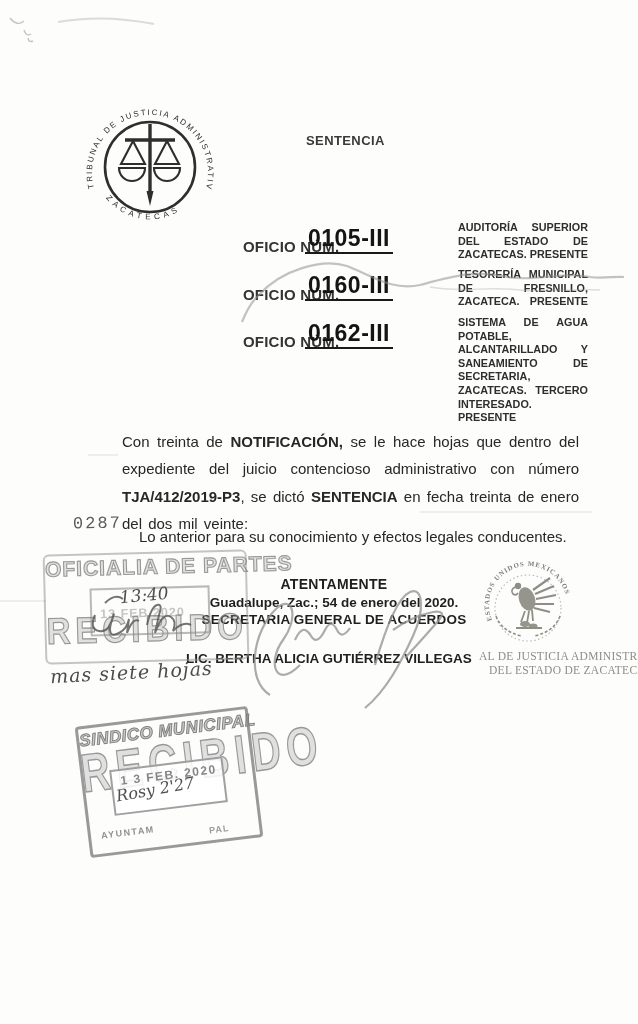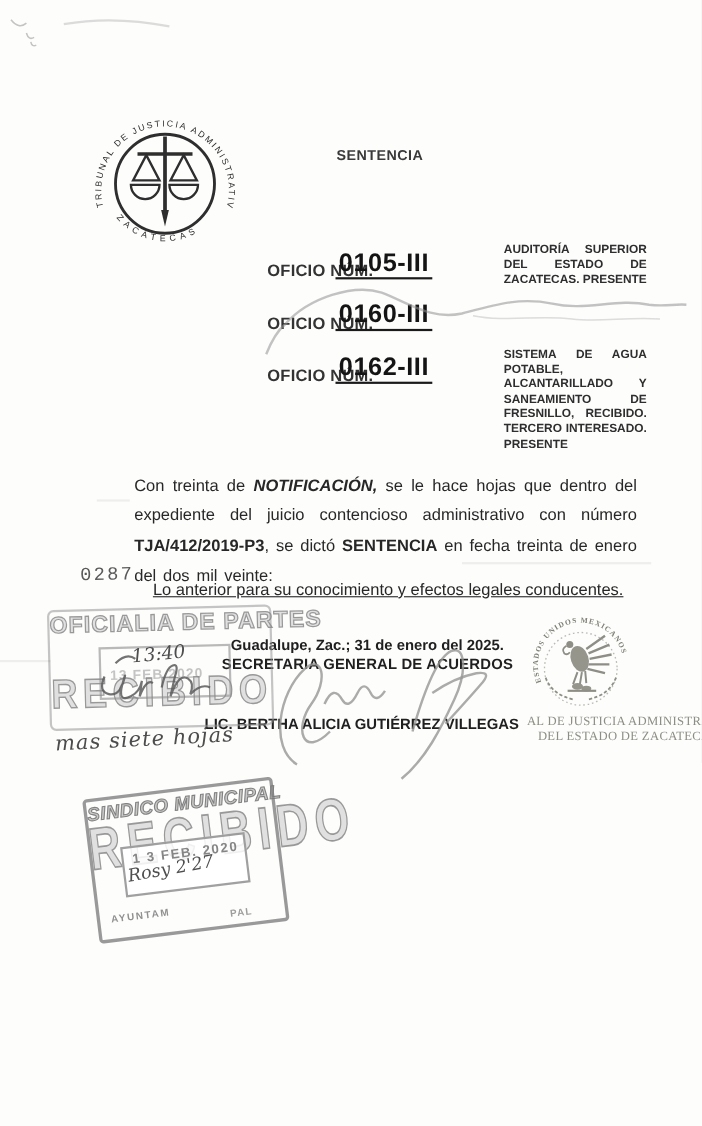--- a/index.html
+++ b/index.html
@@ -13,23 +13,23 @@
   .expediente{left:306px;top:98px;font-size:15px;}
   .expediente b{font-weight:700;}
   .sentencia{left:306px;top:133px;font-size:13px;font-weight:600;letter-spacing:.4px;color:#3a3a3a;}
   
   .oficio-label{font-size:15px;font-weight:600;letter-spacing:.2px;color:#333;}
   .oficio-number{font-size:23px;font-weight:700;color:#141414;border-bottom:2.5px solid #1a1a1a;padding:0 3px 1px 3px;letter-spacing:.5px;}
   .oficio-recipient{width:130px;font-size:10.8px;font-weight:700;line-height:13.6px;text-align:justify;color:#2e2e2e;margin-left:34px;}
   .oficio-recipient::after{content:"";display:inline-block;width:100%;}
   
   .body-par{left:122px;top:428px;width:457px;font-size:15px;line-height:27.4px;text-align:justify;word-spacing:2px;color:#272727;}
-  .bi{font-weight:700;font-style:italic;}
+  .bi{font-weight:700;}
   .bb{font-weight:700;}
-  .legal-note{left:139px;top:528px;font-size:15px;color:#272727;text-decoration:underline;}
+  .legal-note{left:139px;top:528px;font-size:15px;color:#272727;}
   .folio{left:73px;top:514px;font-family:"Liberation Mono",monospace;font-size:17px;letter-spacing:2px;color:#5a5a5a;transform:rotate(-1deg);}
   
   .closing{left:178px;top:576px;width:312px;text-align:center;font-weight:700;color:#1f1f1f;}
   .closing .l1{font-size:14px;letter-spacing:.3px;}
   .closing .l2{font-size:13.5px;margin-top:3px;}
   .closing .l3{font-size:13.5px;margin-top:2px;letter-spacing:.2px;}
   .signer{left:186px;top:651px;font-size:13.5px;font-weight:700;white-space:nowrap;color:#1f1f1f;}
   
   .trib-stamp{font-family:"Liberation Serif",serif;color:#8d8d85;font-size:11.5px;letter-spacing:.3px;white-space:nowrap;}
   .trib1{left:479px;top:650px;}
@@ -97,43 +97,45 @@
     <span class="oficio-number">0105-III</span>
   </div>
   <div class="abs oficio-recipient" style="left:424px;top:221px">AUDITORÍA SUPERIOR DEL ESTADO DE ZACATECAS. PRESENTE</div>
 
   <div class="abs" style="left:243px;top:286px">
     <span class="oficio-label">OFICIO NÚM.</span>
   </div>
   <div class="abs" style="left:305px;top:272px">
     <span class="oficio-number">0160-III</span>
   </div>
+  <div class="abs oficio-recipient" style="left:424px;top:268px">TESORERÍA MUNICIPAL DE FRESNILLO, ZACATECA. PRESENTE</div>
 
   <div class="abs" style="left:243px;top:333px">
     <span class="oficio-label">OFICIO NÚM.</span>
   </div>
   <div class="abs" style="left:305px;top:320px">
     <span class="oficio-number">0162-III</span>
   </div>
-  <div class="abs oficio-recipient" style="left:424px;top:316px">SISTEMA DE AGUA POTABLE, ALCANTARILLADO Y SANEAMIENTO DE FRESNILLO, RECIBIDO. TERCERO INTERESADO. PRESENTE</div>
+  <div class="abs oficio-recipient" style="left:424px;top:316px">SISTEMA DE AGUA POTABLE, ALCANTARILLADO Y SANEAMIENTO DE SECRETARIA, ZACATECAS. TERCERO INTERESADO. PRESENTE</div>
 
   <svg class="abs" style="left:0;top:0" width="638" height="1024">
     <path d="M242,322 C248,307 253,300 259,295 C281,270 322,258 347,266 C373,276 392,291 420,285 C450,277 472,270 502,276 C532,283 560,271 590,277 C604,279 614,276 624,277" stroke="rgba(145,145,145,.55)" stroke-width="2.2" fill="none"></path>
     <path d="M430,287 C460,293 490,286 520,290 C545,293 570,288 600,290" stroke="rgba(160,160,160,.35)" stroke-width="1.4" fill="none"></path>
   </svg>
 
   <div class="abs body-par">
     <span>Con treinta de </span><span class="bi">NOTIFICACIÓN,</span><span> se le hace hojas que dentro del expediente del juicio contencioso administrativo con número </span><span class="bb">TJA/412/2019-P3</span><span>, se dictó </span><span class="bb">SENTENCIA</span><span> en fecha treinta de enero del dos mil veinte:</span>
   </div>
   <div class="abs legal-note">Lo anterior para su conocimiento y efectos legales conducentes.</div>
 
   <div class="abs folio">0287</div>
 
   <div class="abs closing">
-    <div class="l2">Guadalupe, Zac.; 31 de enero del 2025.</div>
+    <div class="l1">ATENTAMENTE</div>
+    <div class="l2">Guadalupe, Zac.; 54 de enero del 2020.</div>
     <div class="l3">SECRETARIA GENERAL DE ACUERDOS</div>
   </div>
   <div class="abs signer">LIC. BERTHA ALICIA GUTIÉRREZ VILLEGAS</div>
 
   <div class="abs trib-stamp trib1">AL DE JUSTICIA ADMINISTRATIVA</div>
   <div class="abs trib-stamp trib2">DEL ESTADO DE ZACATECAS</div>
 
   <svg class="abs" style="left:478px;top:558px" width="100" height="100" viewBox="0 0 100 100">
     <defs>
         <path id="eagArc" d="M 14,62 A 39 39 0 1 1 86,62"></path>

